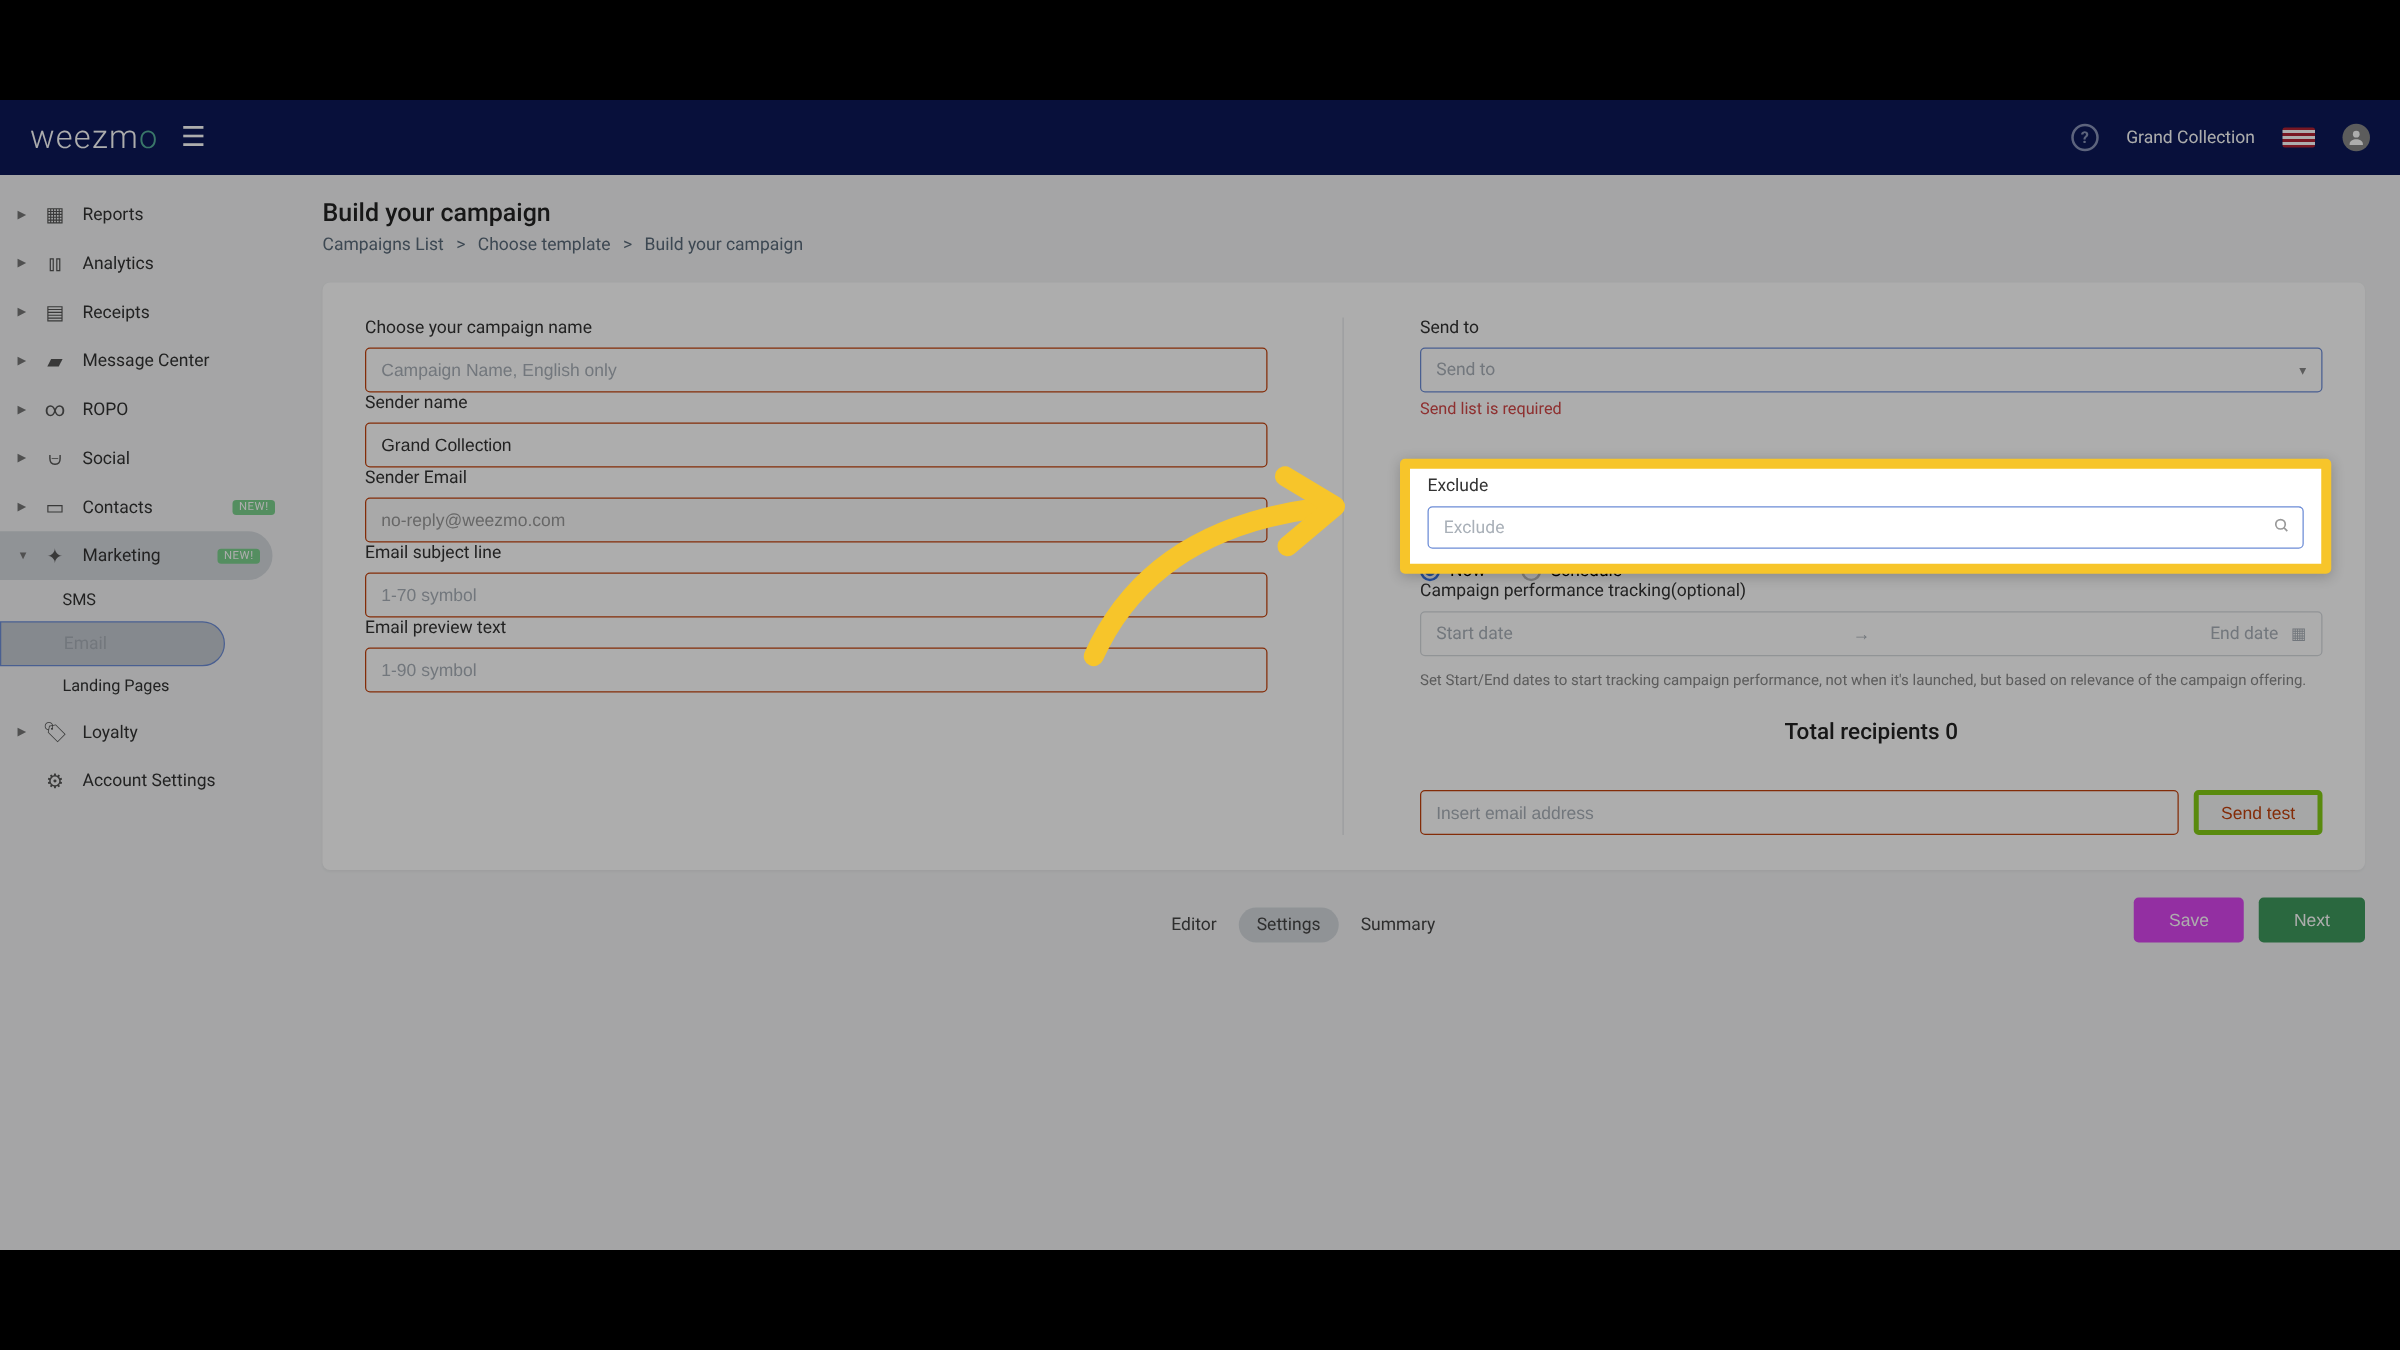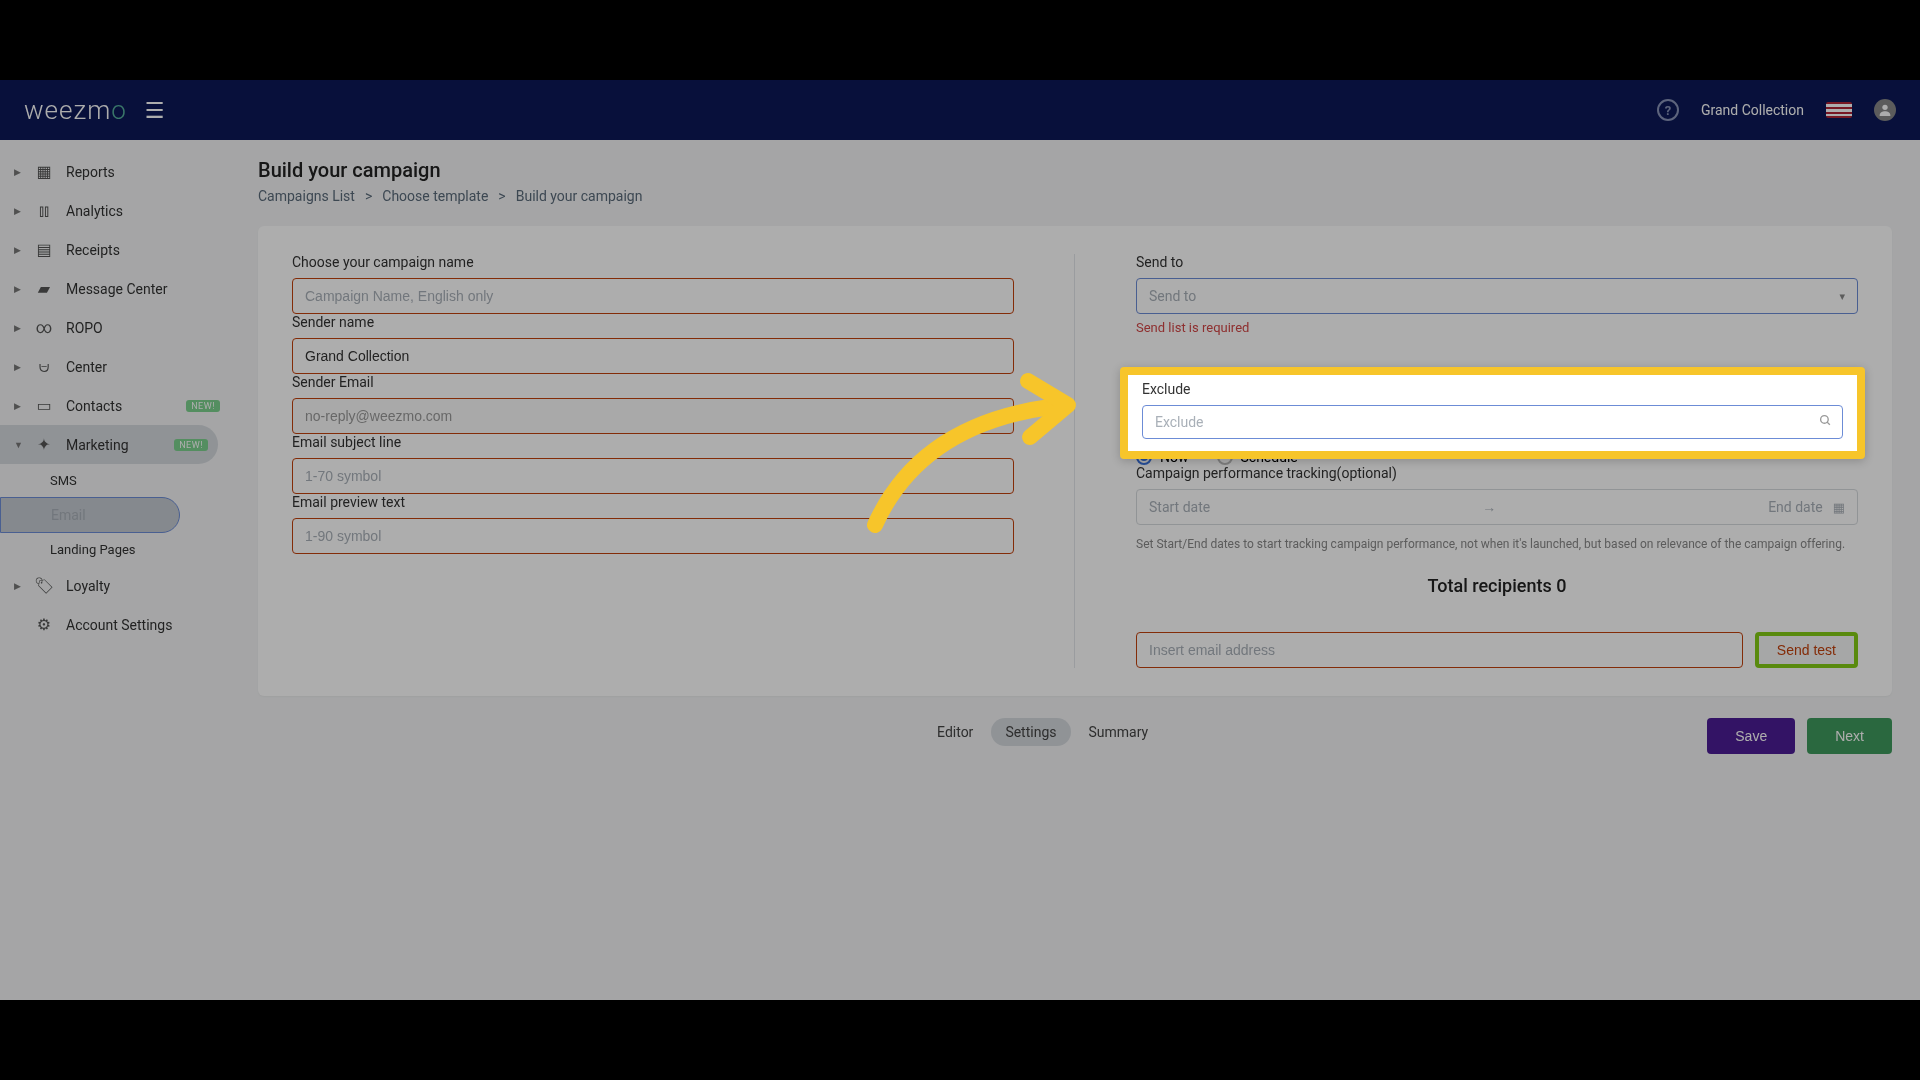--- a/index.html
+++ b/index.html
@@ -60,27 +60,27 @@
 .rdot.on::after { content:""; width:8px; height:8px; background:#3a74e0; border-radius:50%; }
 .rdot.off { border-color:#bbb; }
 .daterange { display:flex; align-items:center; height:36px; border:1px solid #d6dade; border-radius:4px; padding:0 12px; font-size:14px; color:#a9b0b8; gap:10px; }
 .daterange .sp { flex:1; }
 .hint { font-size:12px; color:#888; margin-top:10px; line-height:1.5; }
 .totrec { text-align:center; font-size:18px; font-weight:500; color:#222; margin-top:22px; }
 .testrow { display:flex; gap:12px; margin-top:36px; }
 .testrow .inp { flex:1; }
 .btn-test { height:36px; padding:0 18px; border:4px solid #84cc16; background:#f5f6f7; color:#c2410c; border-radius:4px; font-size:14px; }
 
-.tabs-row { display:flex; align-items:flex-start; margin-top:22px; }
+.tabs-row { display:flex; align-items:flex-end; margin-top:22px; }
 .tabs { display:flex; gap:4px; margin:0 auto; font-size:14px; }
 .tab { padding:6px 14px; border-radius:14px; cursor:pointer; color:#444; }
 .tab.on { background:#d5d9de; }
 .actbtns { display:flex; gap:12px; }
 .btn { height:36px; padding:0 28px; border:none; border-radius:4px; font-size:14px; color:#fff; cursor:pointer; }
-.btn-save { background:#4c1d95; }
+.btn-save { background:#d946ef; }
 .btn-next { background:#3f9a5d; }
 
 
 .hl-box { position:absolute; z-index:100; background:#fff; border:8px solid #f7c52a; border-radius:4px; padding:6px 14px 12px; box-shadow:0 2px 10px rgba(0,0,0,0.2); }
 .hl-box .fld-lbl { margin-top:0; }
 .excl-inp { width:100%; height:34px; border:1px solid #6c8cd6; border-radius:4px; padding:0 12px 0 12px; font-size:14px; color:#a9b0b8; display:flex; align-items:center; position:relative; }
 .excl-inp .mag { position:absolute; right:10px; color:#999; font-size:13px; }
 
 
 .arrow { position:absolute; z-index:99; pointer-events:none; }
@@ -133,21 +133,21 @@
         <span class="s-label">Message Center</span>
       </div>
     <div class="s-item">
         <span class="s-caret">▶</span>
         <span class="s-icn">∞</span>
         <span class="s-label">ROPO</span>
       </div>
     <div class="s-item">
         <span class="s-caret">▶</span>
         <span class="s-icn">⩁</span>
-        <span class="s-label">Center</span>
+        <span class="s-label">Social</span>
       </div>
     <div class="s-item">
         <span class="s-caret">▶</span>
         <span class="s-icn">▭</span>
         <span class="s-label">Contacts</span>
         <span class="s-badge">NEW!</span>
       </div>
     <div class="s-item active">
         <span class="s-caret">▼</span>
         <span class="s-icn">✦</span>

